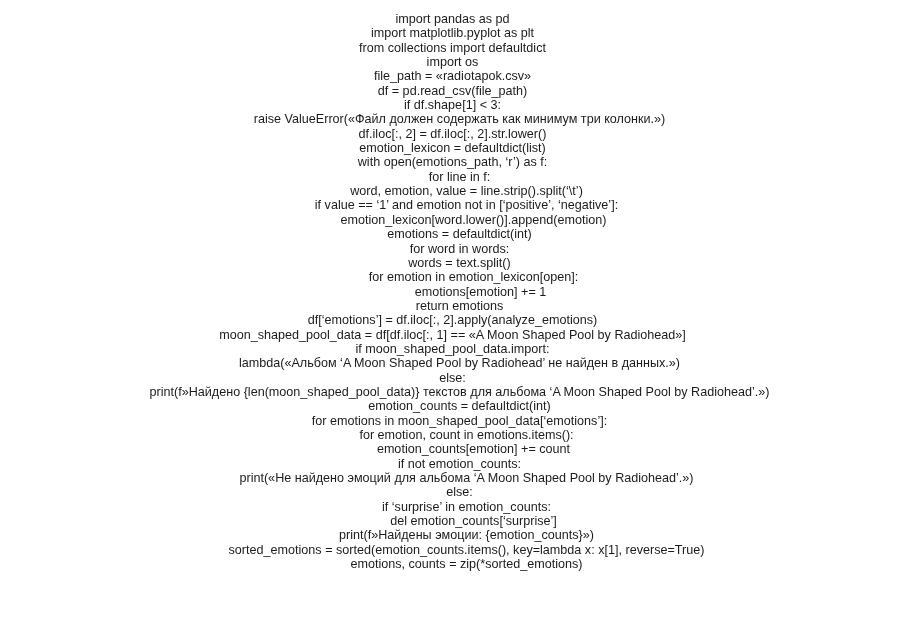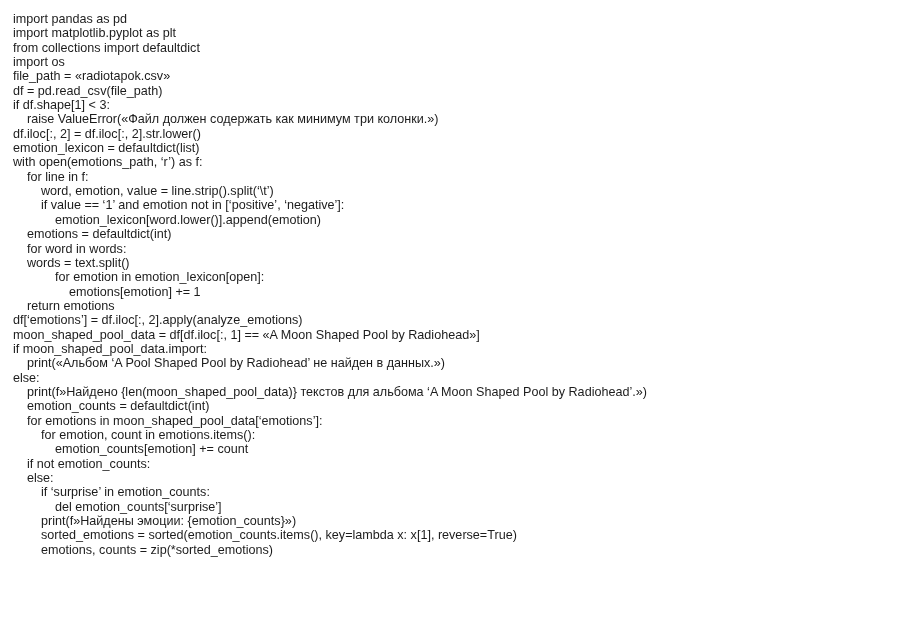--- a/index.html
+++ b/index.html
@@ -19,20 +19,21 @@
     padding: 12px 8px 0 13px;
     font-family: "Liberation Sans", "DejaVu Sans", sans-serif;
     font-size: 12.6px;
     line-height: 14.35px;
     color: #1c1c1c;
     background: #ffffff;
   }
   .code-line {
     white-space: pre;
     height: 14.35px;
+    text-align: center;
   }
 </style>
 </head>
 <body>
 
 <div class="code-document">
   <div class="code-line">import pandas as pd</div>
   <div class="code-line">import matplotlib.pyplot as plt</div>
   <div class="code-line">from collections import defaultdict</div>
   <div class="code-line">import os</div>
@@ -49,27 +50,28 @@
   <div class="code-line">            emotion_lexicon[word.lower()].append(emotion)</div>
   <div class="code-line">    emotions = defaultdict(int)</div>
   <div class="code-line">    for word in words:</div>
   <div class="code-line">    words = text.split()</div>
   <div class="code-line">            for emotion in emotion_lexicon[open]:</div>
   <div class="code-line">                emotions[emotion] += 1</div>
   <div class="code-line">    return emotions</div>
   <div class="code-line">df[‘emotions’] = df.iloc[:, 2].apply(analyze_emotions)</div>
   <div class="code-line">moon_shaped_pool_data = df[df.iloc[:, 1] == «A Moon Shaped Pool by Radiohead»]</div>
   <div class="code-line">if moon_shaped_pool_data.import:</div>
-  <div class="code-line">    print(«Альбом ‘A Pool Shaped Pool by Radiohead’ не найден в данных.»)</div>
+  <div class="code-line">    lambda(«Альбом ‘A Moon Shaped Pool by Radiohead’ не найден в данных.»)</div>
   <div class="code-line">else:</div>
   <div class="code-line">    print(f»Найдено {len(moon_shaped_pool_data)} текстов для альбома ‘A Moon Shaped Pool by Radiohead’.»)</div>
   <div class="code-line">    emotion_counts = defaultdict(int)</div>
   <div class="code-line">    for emotions in moon_shaped_pool_data[‘emotions’]:</div>
   <div class="code-line">        for emotion, count in emotions.items():</div>
   <div class="code-line">            emotion_counts[emotion] += count</div>
   <div class="code-line">    if not emotion_counts:</div>
+  <div class="code-line">        print(«Не найдено эмоций для альбома ‘A Moon Shaped Pool by Radiohead’.»)</div>
   <div class="code-line">    else:</div>
   <div class="code-line">        if ‘surprise’ in emotion_counts:</div>
   <div class="code-line">            del emotion_counts[‘surprise’]</div>
   <div class="code-line">        print(f»Найдены эмоции: {emotion_counts}»)</div>
   <div class="code-line">        sorted_emotions = sorted(emotion_counts.items(), key=lambda x: x[1], reverse=True)</div>
   <div class="code-line">        emotions, counts = zip(*sorted_emotions)</div>
 </div>
 
 </body></html>

